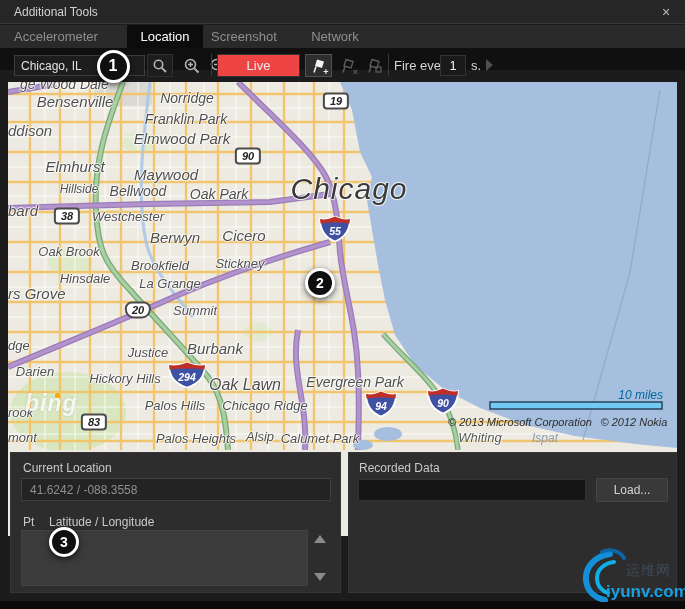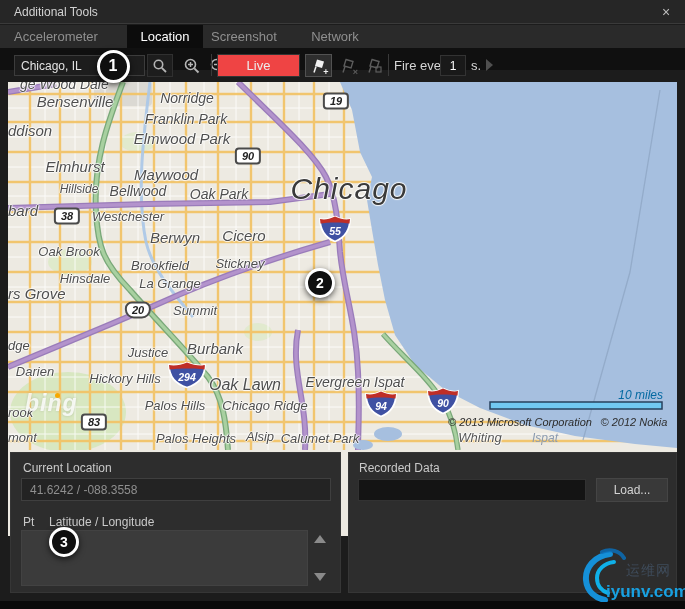--- a/index.html
+++ b/index.html
@@ -270,21 +270,21 @@
         <span class="mlabel" style="left: 77px; top: 196px; font-size: 13px;">Hinsdale</span>
         <span class="mlabel" style="left: 162px; top: 201px; font-size: 13px;">La Grange</span>
         <span class="mlabel left" style="left: 0px; top: 211px; font-size: 15px;">rs Grove</span>
         <span class="mlabel" style="left: 187px; top: 228px; font-size: 13px;">Summit</span>
         <span class="mlabel left" style="left: 0px; top: 263px; font-size: 13px;">dge</span>
         <span class="mlabel" style="left: 140px; top: 270px; font-size: 13px;">Justice</span>
         <span class="mlabel" style="left: 207px; top: 266px; font-size: 15px;">Burbank</span>
         <span class="mlabel" style="left: 27px; top: 289px; font-size: 13px;">Darien</span>
         <span class="mlabel" style="left: 117px; top: 296px; font-size: 13px;">Hickory Hills</span>
         <span class="mlabel" style="left: 237px; top: 303px; font-size: 16px;">Oak Lawn</span>
-        <span class="mlabel" style="left: 347px; top: 300px; font-size: 14px;">Evergreen Ispat</span>
+        <span class="mlabel" style="left: 347px; top: 300px; font-size: 14px;">Evergreen Park</span>
         <span class="mlabel" style="left: 167px; top: 323px; font-size: 13px;">Palos Hills</span>
         <span class="mlabel" style="left: 257px; top: 323px; font-size: 13px;">Chicago Ridge</span>
         <span class="mlabel left" style="left: 0px; top: 330px; font-size: 13px;">rook</span>
         <span class="mlabel left" style="left: 0px; top: 355px; font-size: 13px;">mont</span>
         <span class="mlabel" style="left: 188px; top: 356px; font-size: 13px;">Palos Heights</span>
         <span class="mlabel" style="left: 252px; top: 354px; font-size: 13px;">Alsip</span>
         <span class="mlabel" style="left: 312px; top: 356px; font-size: 13px;">Calumet Park</span>
         <span class="mlabel big" style="left: 341px; top: 107px; font-size: 30px;">Chicago</span>
         <span class="mlabel dim" style="left: 472px; top: 355px; font-size: 13px;">Whiting</span>
         <span class="mlabel water" style="left: 537px; top: 356px; font-size: 12px;">Ispat</span>

